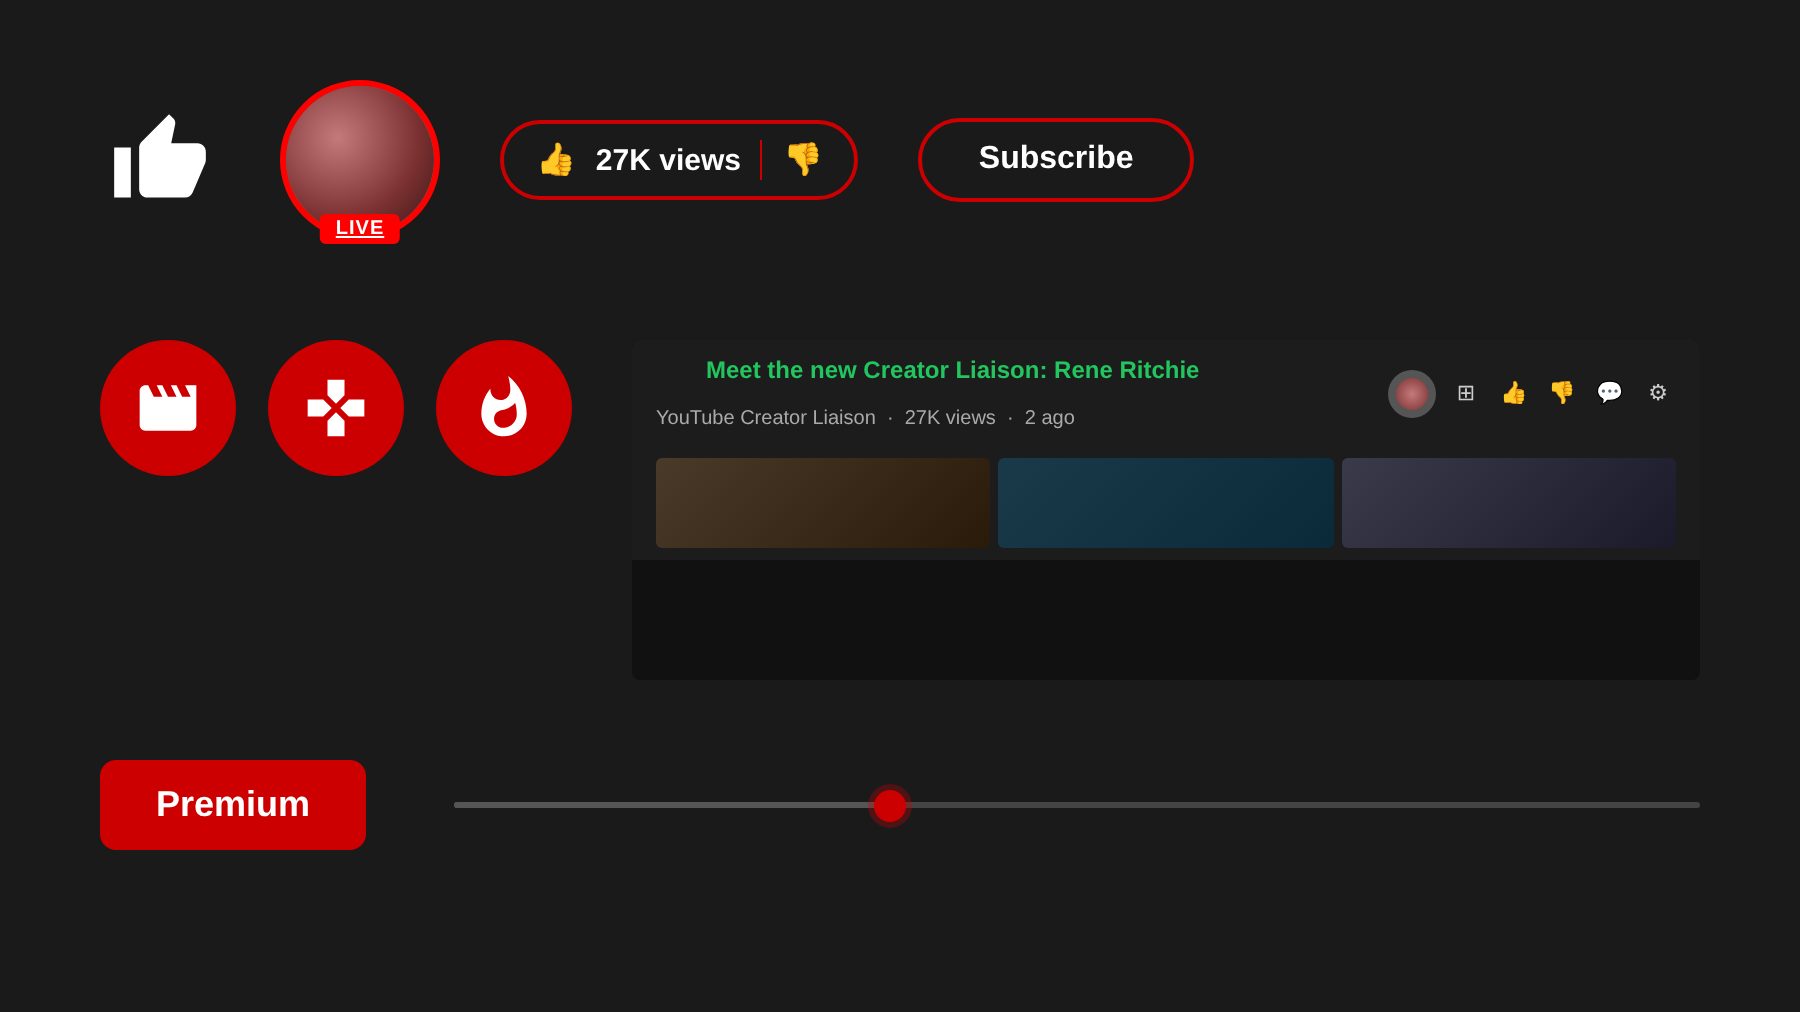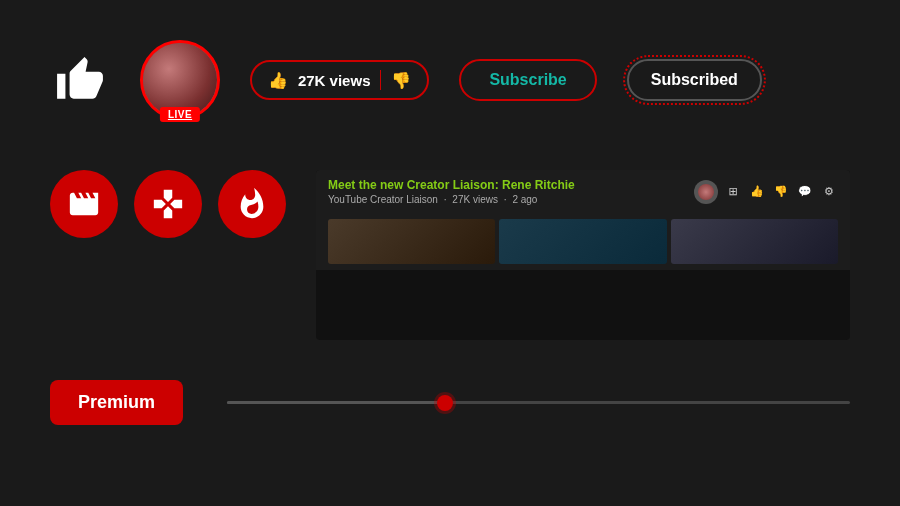--- a/index.html
+++ b/index.html
@@ -103,21 +103,21 @@
     }
 
     .like-count {
       font-size: 15px;
       font-weight: 600;
     }
 
     .subscribe-btn {
       background: transparent;
       border: 2px solid #cc0000;
-      color: #14b8a6;
+      color: #ffffff;
       padding: 10px 28px;
       border-radius: 25px;
       font-size: 16px;
       font-weight: 600;
       cursor: pointer;
     }
 
     .subscribed-btn {
       background: transparent;
       border: 2px solid #555;
@@ -182,28 +182,29 @@
     .video-info-bar {
       background: #1c1c1c;
       padding: 8px 12px;
       display: flex;
       align-items: center;
       justify-content: space-between;
     }
 
     .video-title-area {}
     .video-title-text {
-      color: #84cc16;
+      color: #22c55e;
       font-size: 12px;
       font-weight: 600;
+      margin-left: 25px;
     }
     .video-meta {
       color: #aaa;
       font-size: 10px;
-      margin-top: 2px;
+      margin-top: 12px;
     }
 
     .ctrl-icon {
       width: 24px;
       height: 24px;
       border-radius: 50%;
       background: #555;
       display: flex;
       align-items: center;
       justify-content: center;
@@ -364,21 +365,20 @@
 
     <div class="like-dislike-btn">
       <span style="font-size:16px;">👍</span>
       <span class="like-count" style="font-size:15px; color:white;">27K views</span>
       <div class="divider-v"></div>
       <span style="font-size:16px;">👎</span>
     </div>
 
     <button class="subscribe-btn">Subscribe</button>
 
-    <button class="subscribed-btn">Subscribed</button>
 
   </div>
 
   <div class="middle-row">
 
     <div class="icon-group">
       <div class="red-icon-btn">
         <svg viewBox="0 0 24 24" xmlns="http://www.w3.org/2000/svg">
           <path d="M18 4l2 4h-3l-2-4h-2l2 4h-3l-2-4H8l2 4H7L5 4H4c-1.1 0-2 .9-2 2v12c0 1.1.9 2 2 2h16c1.1 0 2-.9 2-2V4h-4z"></path>
         </svg>

